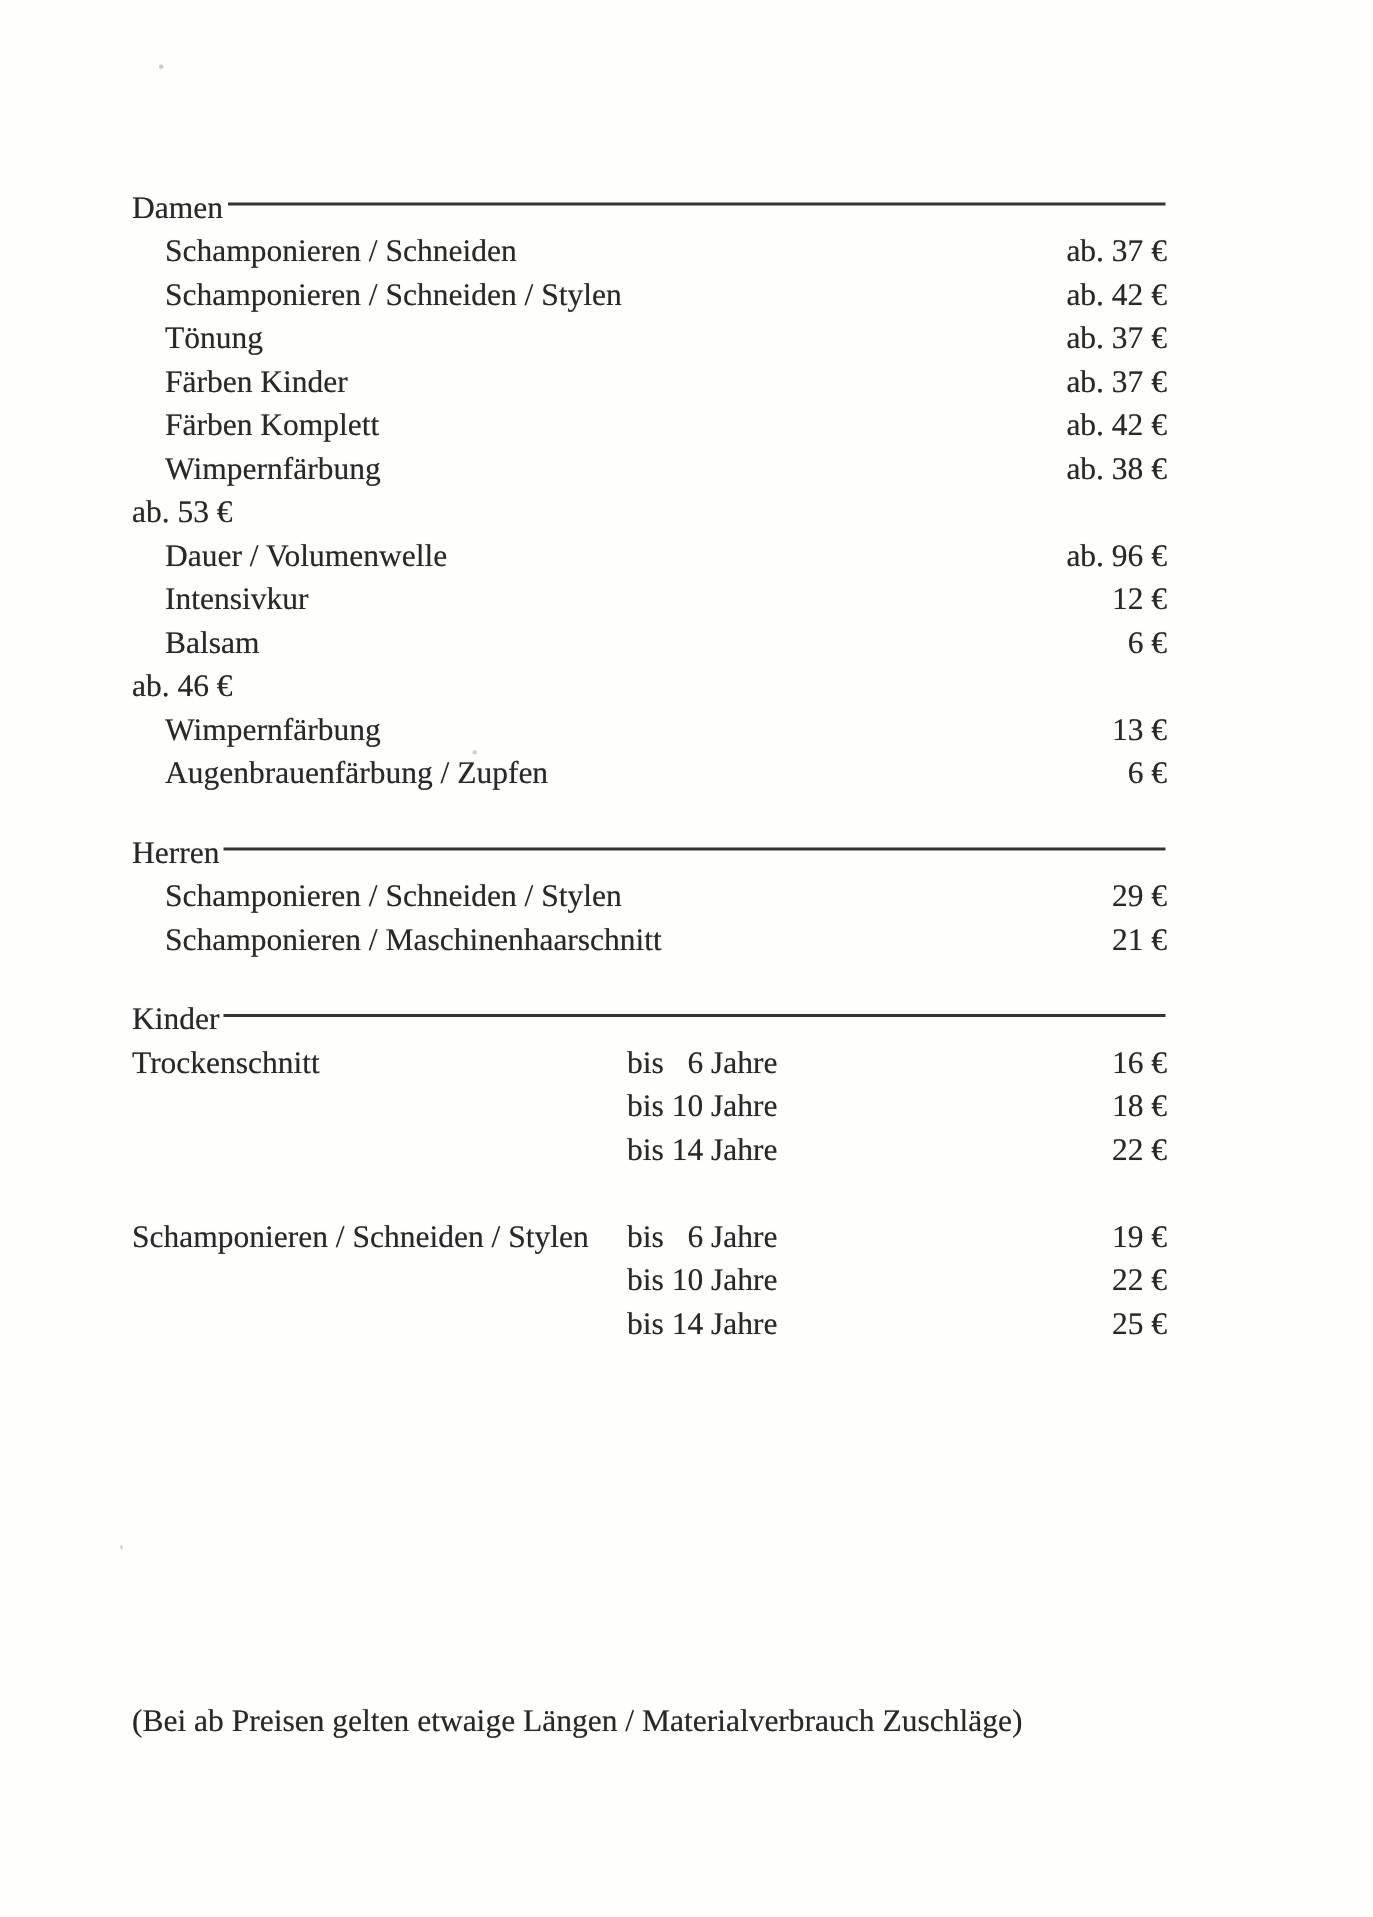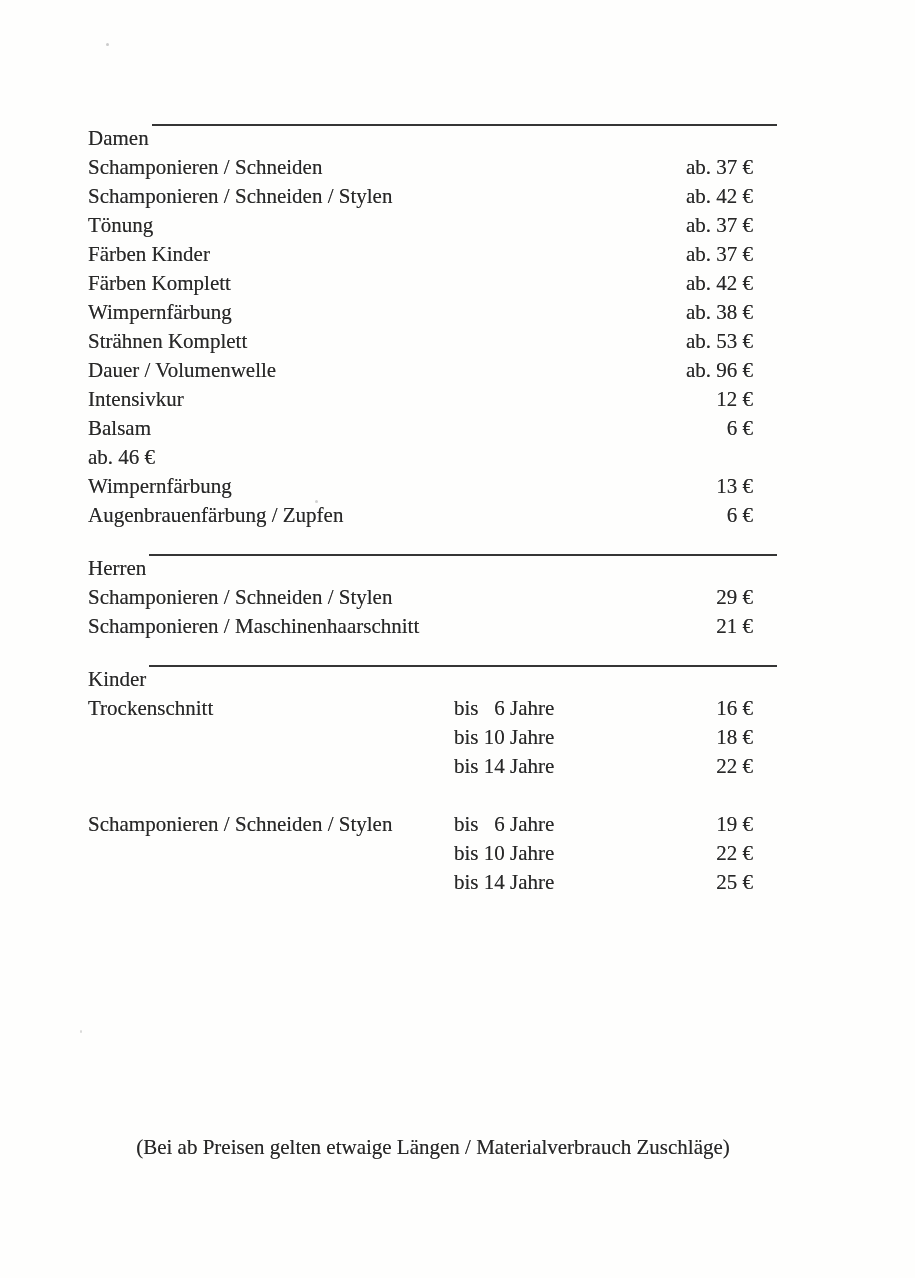--- a/index.html
+++ b/index.html
@@ -11,34 +11,33 @@
     color:#282828;
     overflow:hidden;
   }
   .content{
     position:absolute;
     left:88px;top:124px;width:690px;
     font-size:21px;line-height:29px;
     text-shadow:0 0 0.5px rgba(40,40,40,.55);
   }
   .section + .section{margin-top:24px;}
-  .section-head{display:flex;align-items:flex-start;}
+  .section-head{display:flex;align-items:center;}
   .head-label{white-space:pre;}
   .head-rule{flex:1 1 auto;border-bottom:2px solid #353535;margin:0 1px 5px 3px;}
   .price-row{display:flex;}
-  .price-row .svc{flex:1 1 auto;}
-  .price{white-space:pre;text-align:right;margin-right:25px;}
+  .price-row .svc{flex:1 1 auto;margin-left:22px;}
+  .price{white-space:pre;text-align:right;margin-right:0;}
   .tier-group + .tier-group{margin-top:29px;}
-  .tier-row{display:grid;grid-template-columns:330px 1fr auto;gap:36px;}
+  .tier-row{display:grid;grid-template-columns:330px 1fr auto;}
   .age{white-space:pre;}
   .footnote{
     position:absolute;
     left:88px;top:1133px;width:690px;
     font-size:21px;line-height:29px;
-    text-align:center;
     text-shadow:0 0 0.5px rgba(40,40,40,.55);
   }
   .speck{position:absolute;background:#8f8f8f;border-radius:50%;}
   .speck.s1{left:106px;top:43px;width:3px;height:3px;opacity:.45;}
   .speck.s2{left:315px;top:500px;width:3px;height:3px;opacity:.4;}
   .speck.s3{left:80px;top:1030px;width:2px;height:3px;opacity:.35;}
 </style>
 </head>
 <body>
 
@@ -74,21 +73,20 @@
           </div>
           <div class="price-row">
             <span class="svc">Färben Komplett</span>
             <span class="price">ab. 42 €</span>
           </div>
           <div class="price-row">
             <span class="svc">Wimpernfärbung</span>
             <span class="price">ab. 38 €</span>
           </div>
           <div class="price-row">
-            <span class="svc">Strähnen Komplett</span>
             <span class="price">ab. 53 €</span>
           </div>
           <div class="price-row">
             <span class="svc">Dauer / Volumenwelle</span>
             <span class="price">ab. 96 €</span>
           </div>
           <div class="price-row">
             <span class="svc">Intensivkur</span>
             <span class="price">12 €</span>
           </div>

